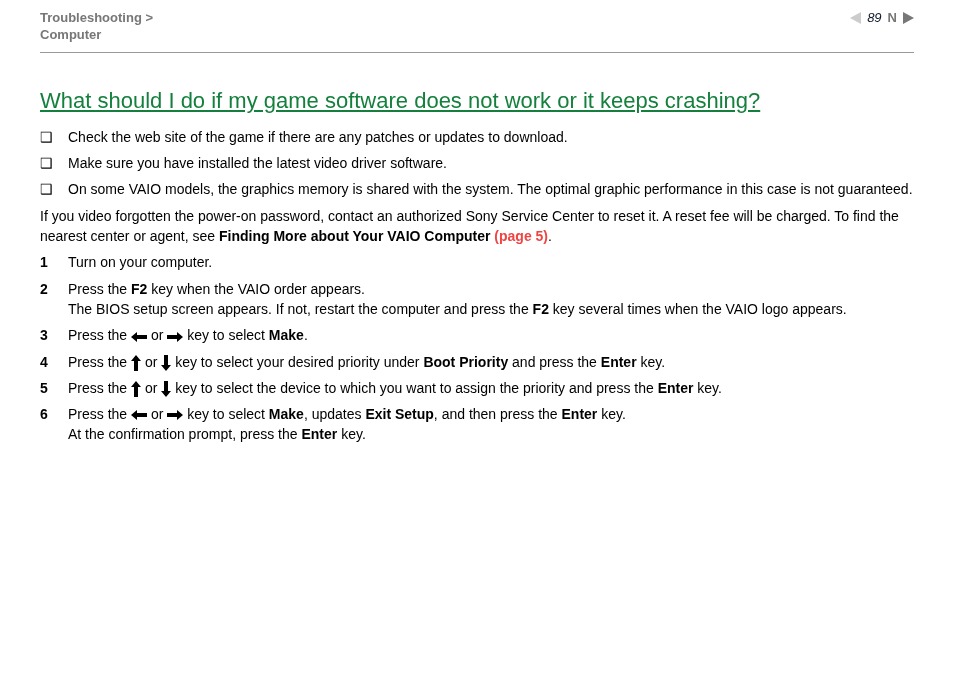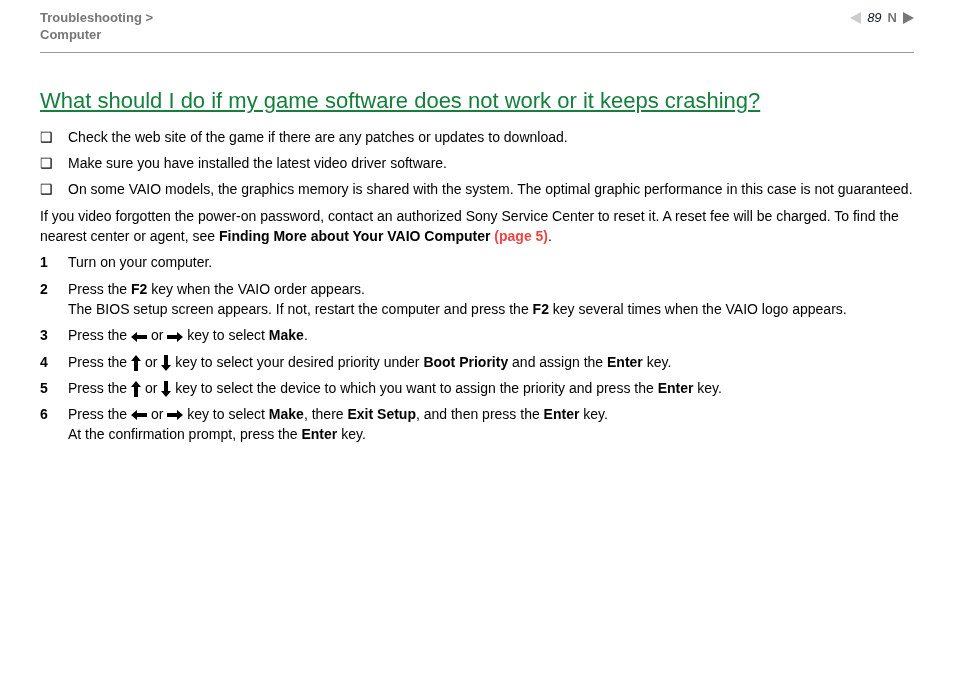--- a/index.html
+++ b/index.html
@@ -166,40 +166,40 @@
               </svg></span><span> key to select </span><b>Make</b><span>.</span>
         </span>
       </li>
       <li>
         <span class="marker">4</span>
         <span class="li-body">
           <span>Press the </span><span class="arrow"><svg width="10" height="16">
                 <polygon points="5,0 10,6 7,6 7,16 3,16 3,6 0,6" fill="#000"></polygon>
               </svg></span><span> or </span><span class="arrow"><svg width="10" height="16">
                 <polygon points="5,16 10,10 7,10 7,0 3,0 3,10 0,10" fill="#000"></polygon>
-              </svg></span><span> key to select your desired priority under </span><b>Boot Priority</b><span> and assign the </span><b>Enter</b><span> key.</span>
+              </svg></span><span> key to select your desired priority under </span><b>Boot Priority</b><span> and press the </span><b>Enter</b><span> key.</span>
         </span>
       </li>
       <li>
         <span class="marker">5</span>
         <span class="li-body">
           <span>Press the </span><span class="arrow"><svg width="10" height="16">
                 <polygon points="5,0 10,6 7,6 7,16 3,16 3,6 0,6" fill="#000"></polygon>
               </svg></span><span> or </span><span class="arrow"><svg width="10" height="16">
                 <polygon points="5,16 10,10 7,10 7,0 3,0 3,10 0,10" fill="#000"></polygon>
               </svg></span><span> key to select the device to which you want to assign the priority and press the </span><b>Enter</b><span> key.</span>
         </span>
       </li>
       <li>
         <span class="marker">6</span>
         <span class="li-body">
           <span>Press the </span><span class="arrow"><svg width="16" height="10">
                 <polygon points="0,5 6,0 6,3 16,3 16,7 6,7 6,10" fill="#000"></polygon>
               </svg></span><span> or </span><span class="arrow"><svg width="16" height="10">
                 <polygon points="16,5 10,0 10,3 0,3 0,7 10,7 10,10" fill="#000"></polygon>
-              </svg></span><span> key to select </span><b>Make</b><span>, there </span><b>Exit Setup</b><span>, and then press the </span><b>Enter</b><span> key.</span><br>
+              </svg></span><span> key to select </span><b>Make</b><span>, updates </span><b>Exit Setup</b><span>, and then press the </span><b>Enter</b><span> key.</span><br>
           <span>At the confirmation prompt, press the </span><b>Enter</b><span> key.</span>
         </span>
       </li>
     </ol>
 
   </div>
 </div>
 
 </body></html>

